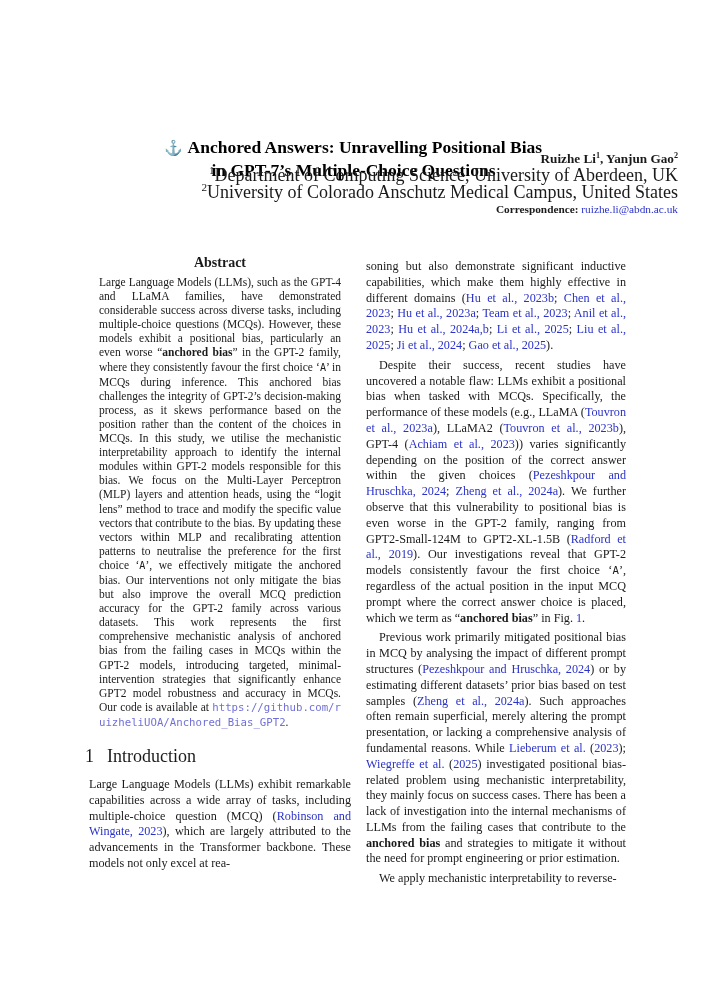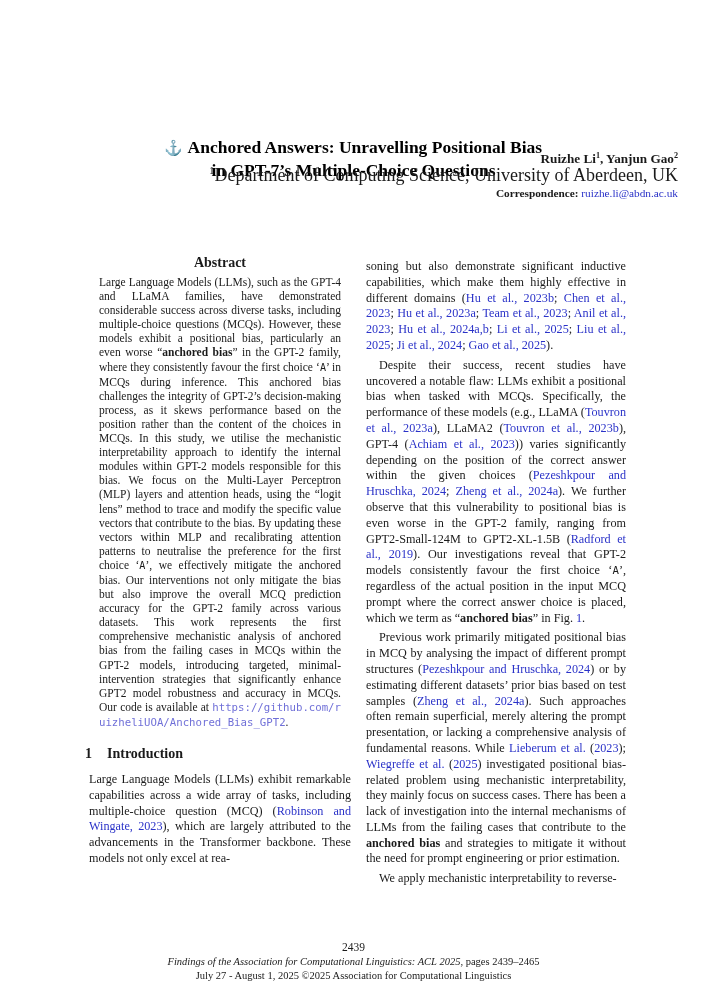--- a/index.html
+++ b/index.html
@@ -17,21 +17,21 @@
   .affil{font-size:18px;line-height:16.5px;}
   .corresp{font-size:11.3px;line-height:15px;margin-top:2px;margin-left:44px;}
   .col{position:absolute;top:255px;overflow:hidden;}
   .col-left{left:85px;width:270px;height:700px;}
   .col-right{left:362px;width:268px;height:695px;}
   .abs-heading{text-align:center;font-weight:bold;font-size:14px;margin:0 0 4px 0;}
   .abs-body{
     margin:0 14px;font-size:11.5px;line-height:14.1px;text-align:justify;
     hyphens:auto;-webkit-hyphens:auto;
   }
-  .sec-heading{font-size:14px;font-weight:bold;margin:16px 0 10px 0;}
+  .sec-heading{font-size:18px;font-weight:normal;margin:16px 0 10px 0;}
   .sec-num{display:inline-block;min-width:22px;}
   .body-par{
     margin:4px;font-size:12.2px;line-height:15.8px;text-align:justify;
     hyphens:auto;-webkit-hyphens:auto;
   }
   .indent{text-indent:13px;}
   .r-b{font-weight:bold;}
   .r-i{font-style:italic;}
   .r-m{font-family:"DejaVu Sans Mono","Liberation Mono",monospace;font-size:0.88em;}
   .r-u{font-family:"DejaVu Sans Mono","Liberation Mono",monospace;font-size:0.93em;word-break:break-all;}
@@ -48,38 +48,34 @@
   <header class="title-block">
     <h1 class="title">
       <div><span class="t-icon">⚓</span><span>Anchored Answers: Unravelling Positional Bias</span></div>
       <div>in GPT-7’s Multiple-Choice Questions</div>
     </h1>
   </header>
 
   <section class="authors-block">
     <div class="authors"><span>Ruizhe Li</span><span class="r-s">1</span><span>, Yanjun Gao</span><span class="r-s">2</span></div>
     <div class="affil"><span class="r-s">1</span><span>Department of Computing Science, University of Aberdeen, UK</span></div>
+    <div class="affil"><span class="r-s">2</span><span>University of Colorado Anschutz Medical Campus, United States</span></div>
     <div class="corresp"><span class="r-b">Correspondence: </span><span style="color: rgb(42, 50, 200);">ruizhe.li@abdn.ac.uk</span></div>
   </section>
 
   <section class="col col-left">
     <div class="abs-heading">Abstract</div>
     <p class="abs-body"><span>Large Language Models (LLMs), such as the GPT-4 and LLaMA families, have demonstrated considerable success across diverse tasks, including multiple-choice questions (MCQs). However, these models exhibit a positional bias, particularly an even worse “</span><span class="r-b">anchored bias</span><span>” in the GPT-2 family, where they consistently favour the first choice ‘</span><span class="r-m">A</span><span>’ in MCQs during inference. This anchored bias challenges the integrity of GPT-2’s decision-making process, as it skews performance based on the position rather than the content of the choices in MCQs. In this study, we utilise the mechanistic interpretability approach to identify the internal modules within GPT-2 models responsible for this bias. We focus on the Multi-Layer Perceptron (MLP) layers and attention heads, using the “logit lens” method to trace and modify the specific value vectors that contribute to the bias. By updating these vectors within MLP and recalibrating attention patterns to neutralise the preference for the first choice ‘</span><span class="r-m">A</span><span>’, we effectively mitigate the anchored bias. Our interventions not only mitigate the bias but also improve the overall MCQ prediction accuracy for the GPT-2 family across various datasets. This work represents the first comprehensive mechanistic analysis of anchored bias from the failing cases in MCQs within the GPT-2 models, introducing targeted, minimal-intervention strategies that significantly enhance GPT2 model robustness and accuracy in MCQs. Our code is available at </span><span class="r-u" style="color: rgb(112, 112, 216);">https://github.com/ruizheliUOA/Anchored_Bias_GPT2</span><span>.</span></p>
     <h2 class="sec-heading">
       <span class="sec-num">1</span><span>Introduction</span>
     </h2>
     <p class="body-par"><span>Large Language Models (LLMs) exhibit remarkable capabilities across a wide array of tasks, including multiple-choice question (MCQ) (</span><span style="color: rgb(42, 50, 200);">Robinson and Wingate, 2023</span><span>), which are largely attributed to the advancements in the Transformer backbone. These models not only excel at rea-</span></p>
   </section>
 
   <section class="col col-right">
     <p class="body-par"><span>soning but also demonstrate significant inductive capabilities, which make them highly effective in different domains (</span><span style="color: rgb(42, 50, 200);">Hu et al., 2023b</span><span>; </span><span style="color: rgb(42, 50, 200);">Chen et al., 2023</span><span>; </span><span style="color: rgb(42, 50, 200);">Hu et al., 2023a</span><span>; </span><span style="color: rgb(42, 50, 200);">Team et al., 2023</span><span>; </span><span style="color: rgb(42, 50, 200);">Anil et al., 2023</span><span>; </span><span style="color: rgb(42, 50, 200);">Hu et al., 2024a,b</span><span>; </span><span style="color: rgb(42, 50, 200);">Li et al., 2025</span><span>; </span><span style="color: rgb(42, 50, 200);">Liu et al., 2025</span><span>; </span><span style="color: rgb(42, 50, 200);">Ji et al., 2024</span><span>; </span><span style="color: rgb(42, 50, 200);">Gao et al., 2025</span><span>).</span></p>
     <p class="body-par indent"><span>Despite their success, recent studies have uncovered a notable flaw: LLMs exhibit a positional bias when tasked with MCQs. Specifically, the performance of these models (e.g., LLaMA (</span><span style="color: rgb(42, 50, 200);">Touvron et al., 2023a</span><span>), LLaMA2 (</span><span style="color: rgb(42, 50, 200);">Touvron et al., 2023b</span><span>), GPT-4 (</span><span style="color: rgb(42, 50, 200);">Achiam et al., 2023</span><span>)) varies significantly depending on the position of the correct answer within the given choices (</span><span style="color: rgb(42, 50, 200);">Pezeshkpour and Hruschka, 2024</span><span>; </span><span style="color: rgb(42, 50, 200);">Zheng et al., 2024a</span><span>). We further observe that this vulnerability to positional bias is even worse in the GPT-2 family, ranging from GPT2-Small-124M to GPT2-XL-1.5B (</span><span style="color: rgb(42, 50, 200);">Radford et al., 2019</span><span>). Our investigations reveal that GPT-2 models consistently favour the first choice ‘</span><span class="r-m">A</span><span>’, regardless of the actual position in the input MCQ prompt where the correct answer choice is placed, which we term as “</span><span class="r-b">anchored bias</span><span>” in Fig. </span><span style="color: rgb(42, 50, 200);">1</span><span>.</span></p>
     <p class="body-par indent"><span>Previous work primarily mitigated positional bias in MCQ by analysing the impact of different prompt structures (</span><span style="color: rgb(42, 50, 200);">Pezeshkpour and Hruschka, 2024</span><span>) or by estimating different datasets’ prior bias based on test samples (</span><span style="color: rgb(42, 50, 200);">Zheng et al., 2024a</span><span>). Such approaches often remain superficial, merely altering the prompt presentation, or lacking a comprehensive analysis of fundamental reasons. While </span><span style="color: rgb(42, 50, 200);">Lieberum et al.</span><span> (</span><span style="color: rgb(42, 50, 200);">2023</span><span>); </span><span style="color: rgb(42, 50, 200);">Wiegreffe et al.</span><span> (</span><span style="color: rgb(42, 50, 200);">2025</span><span>) investigated positional bias-related problem using mechanistic interpretability, they mainly focus on success cases. There has been a lack of investigation into the internal mechanisms of LLMs from the failing cases that contribute to the </span><span class="r-b">anchored bias</span><span> and strategies to mitigate it without the need for prompt engineering or prior estimation.</span></p>
     <p class="body-par indent"><span>We apply mechanistic interpretability to reverse-</span></p>
   </section>
 
-  <footer class="footer-block">
-    <div class="pg-num">2439</div>
-    <div class="f-line"><span class="r-i">Findings of the Association for Computational Linguistics: ACL 2025</span><span>, pages 2439–2465</span></div>
-    <div class="f-line">July 27 - August 1, 2025 ©2025 Association for Computational Linguistics</div>
-  </footer>
 
 </div>
 
 </body></html>

